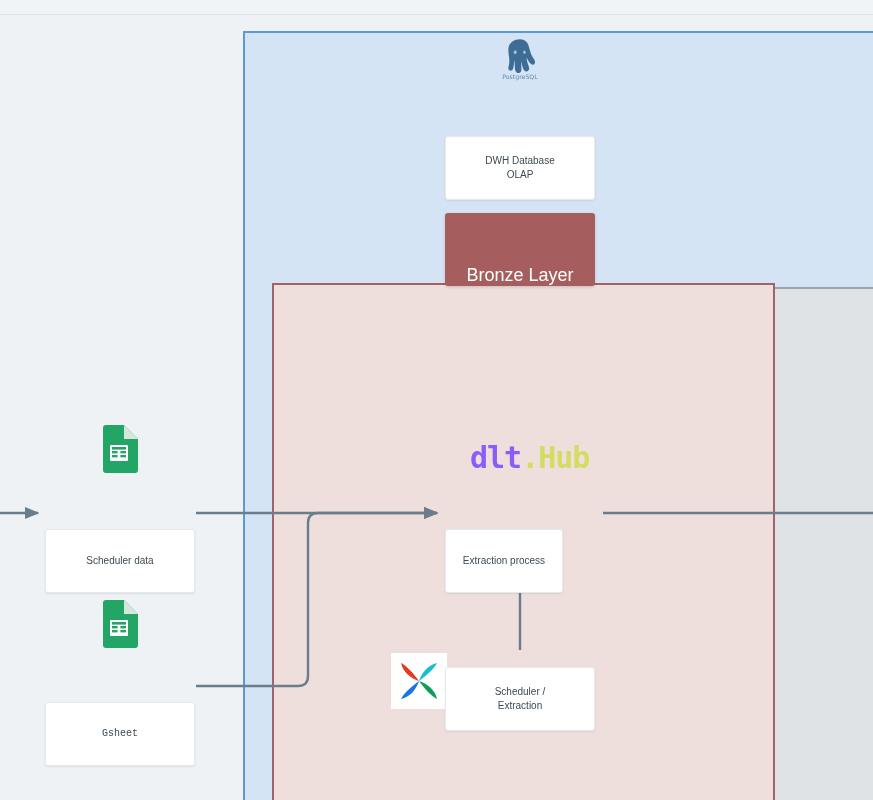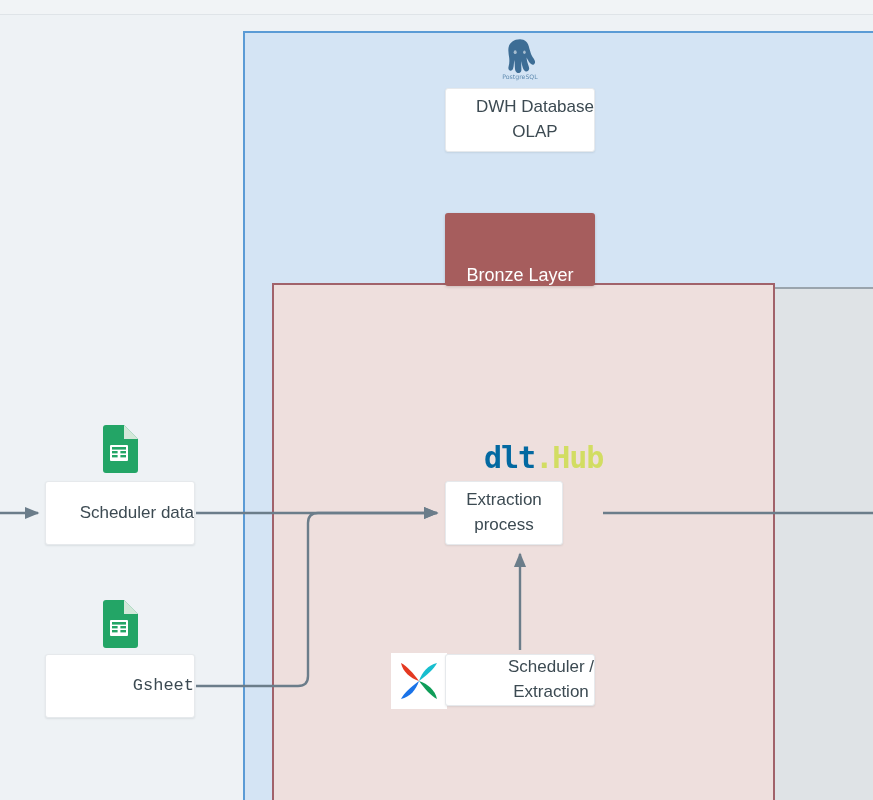--- a/index.html
+++ b/index.html
@@ -69,44 +69,45 @@
 
   
   .node {
     position: absolute;
     box-sizing: border-box;
     background: #ffffff;
     border: 1px solid #e6e9ec;
     border-radius: 3px;
     display: flex;
     align-items: center;
-    justify-content: flex-end;
+    justify-content: center;
     text-align: center;
     color: #3c4a52;
-    font-size: 17px;
+    font-size: 10px;
     line-height: 1.45;
     box-shadow: 0 1px 2px rgba(40,55,70,0.10);
+    margin-top: 48px;
   }
   .node-dwh {
     left: 445px;
     top: 88px;
     width: 150px;
     height: 64px;
   }
   .node-extraction {
     left: 445px;
     top: 481px;
     width: 118px;
     height: 64px;
   }
   .node-scheduler {
     left: 445px;
-    top: 654px;
-    width: 150px;
-    height: 52px;
+    top: 619px;
+    width: 150px;
+    height: 64px;
   }
   .node-external {
     left: 45px;
     top: 481px;
     width: 150px;
     height: 64px;
   }
   .node-gsheet {
     left: 45px;
     top: 654px;
@@ -142,21 +143,21 @@
   .logo-gsheets-1 { left: 100px; top: 425px; width: 38px; height: 48px; }
   .logo-gsheets-2 { left: 100px; top: 600px; width: 38px; height: 48px; }
 
   .dlt-text {
     font-family: "DejaVu Sans Mono", monospace;
     font-size: 30px;
     font-weight: bold;
     letter-spacing: -1px;
     white-space: nowrap;
   }
-  .dlt-a { color: #0369a1; margin-left: 14px; }
+  .dlt-a { color: #8b5cf6; }
   .dlt-b { color: #d2dd62; }
 
   svg { display: block; overflow: visible; }
 </style>
 </head>
 <body>
 
 <div id="canvas">
 
   <div class="top-strip"></div>

